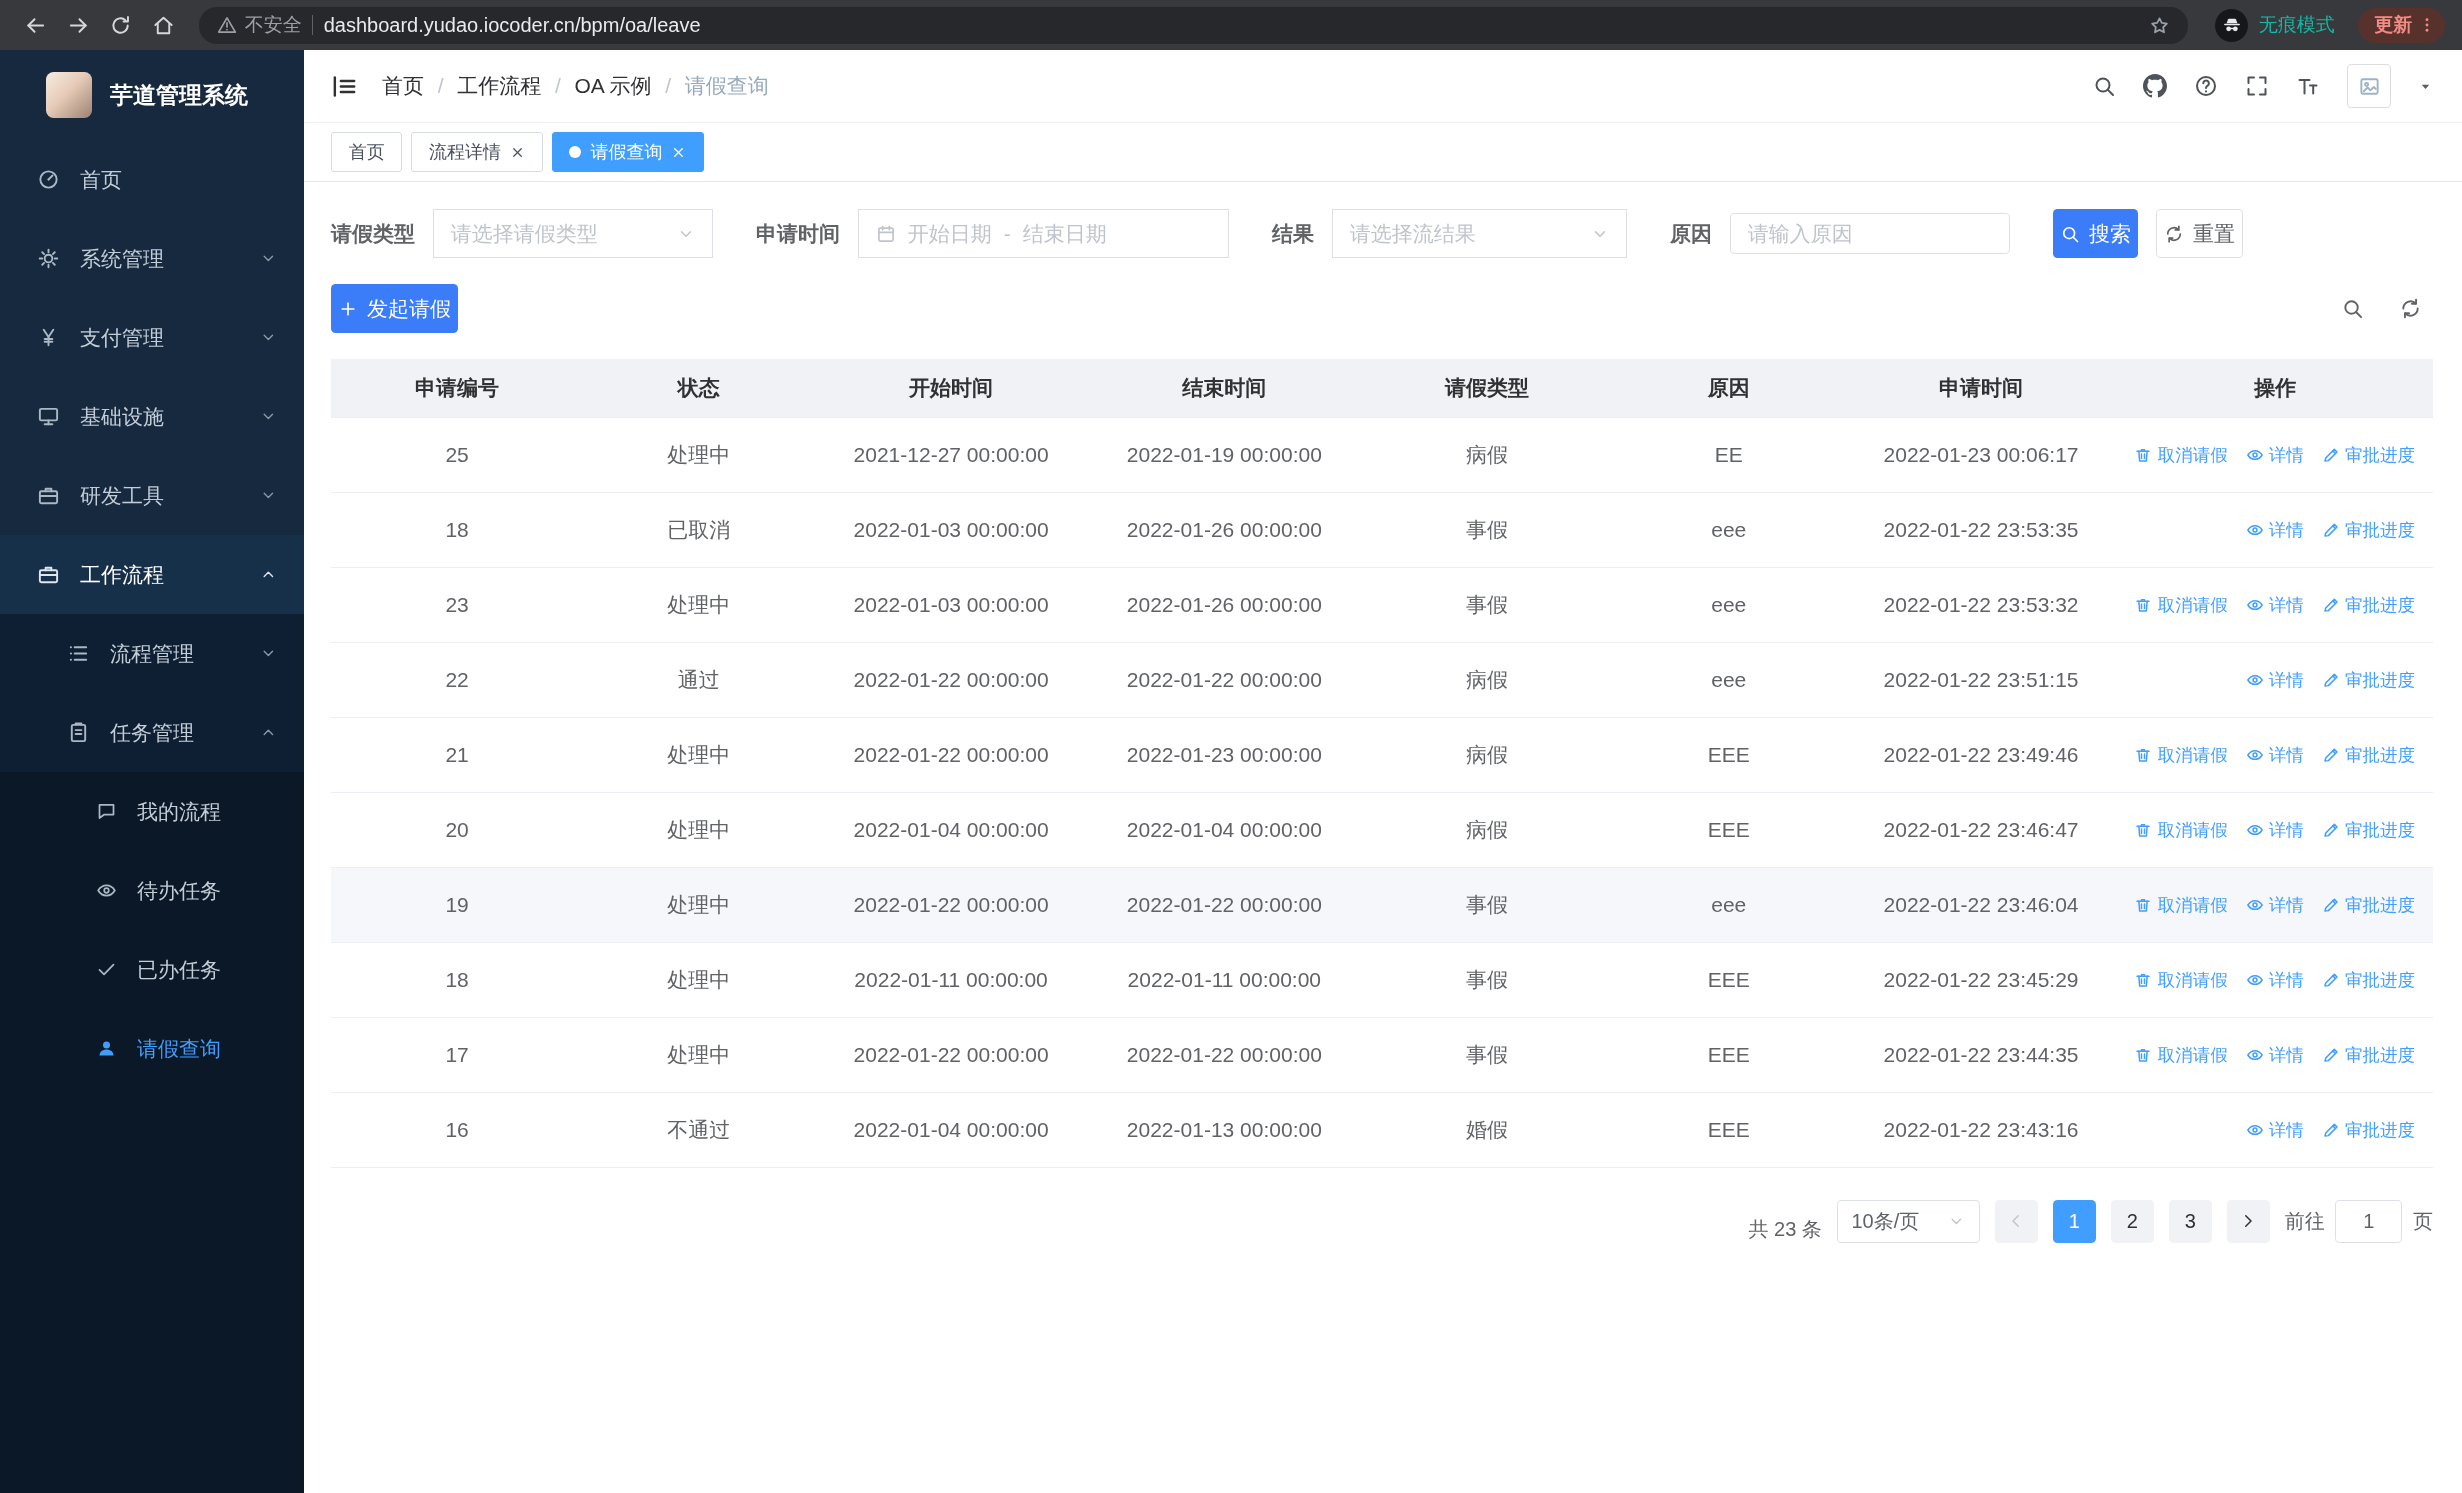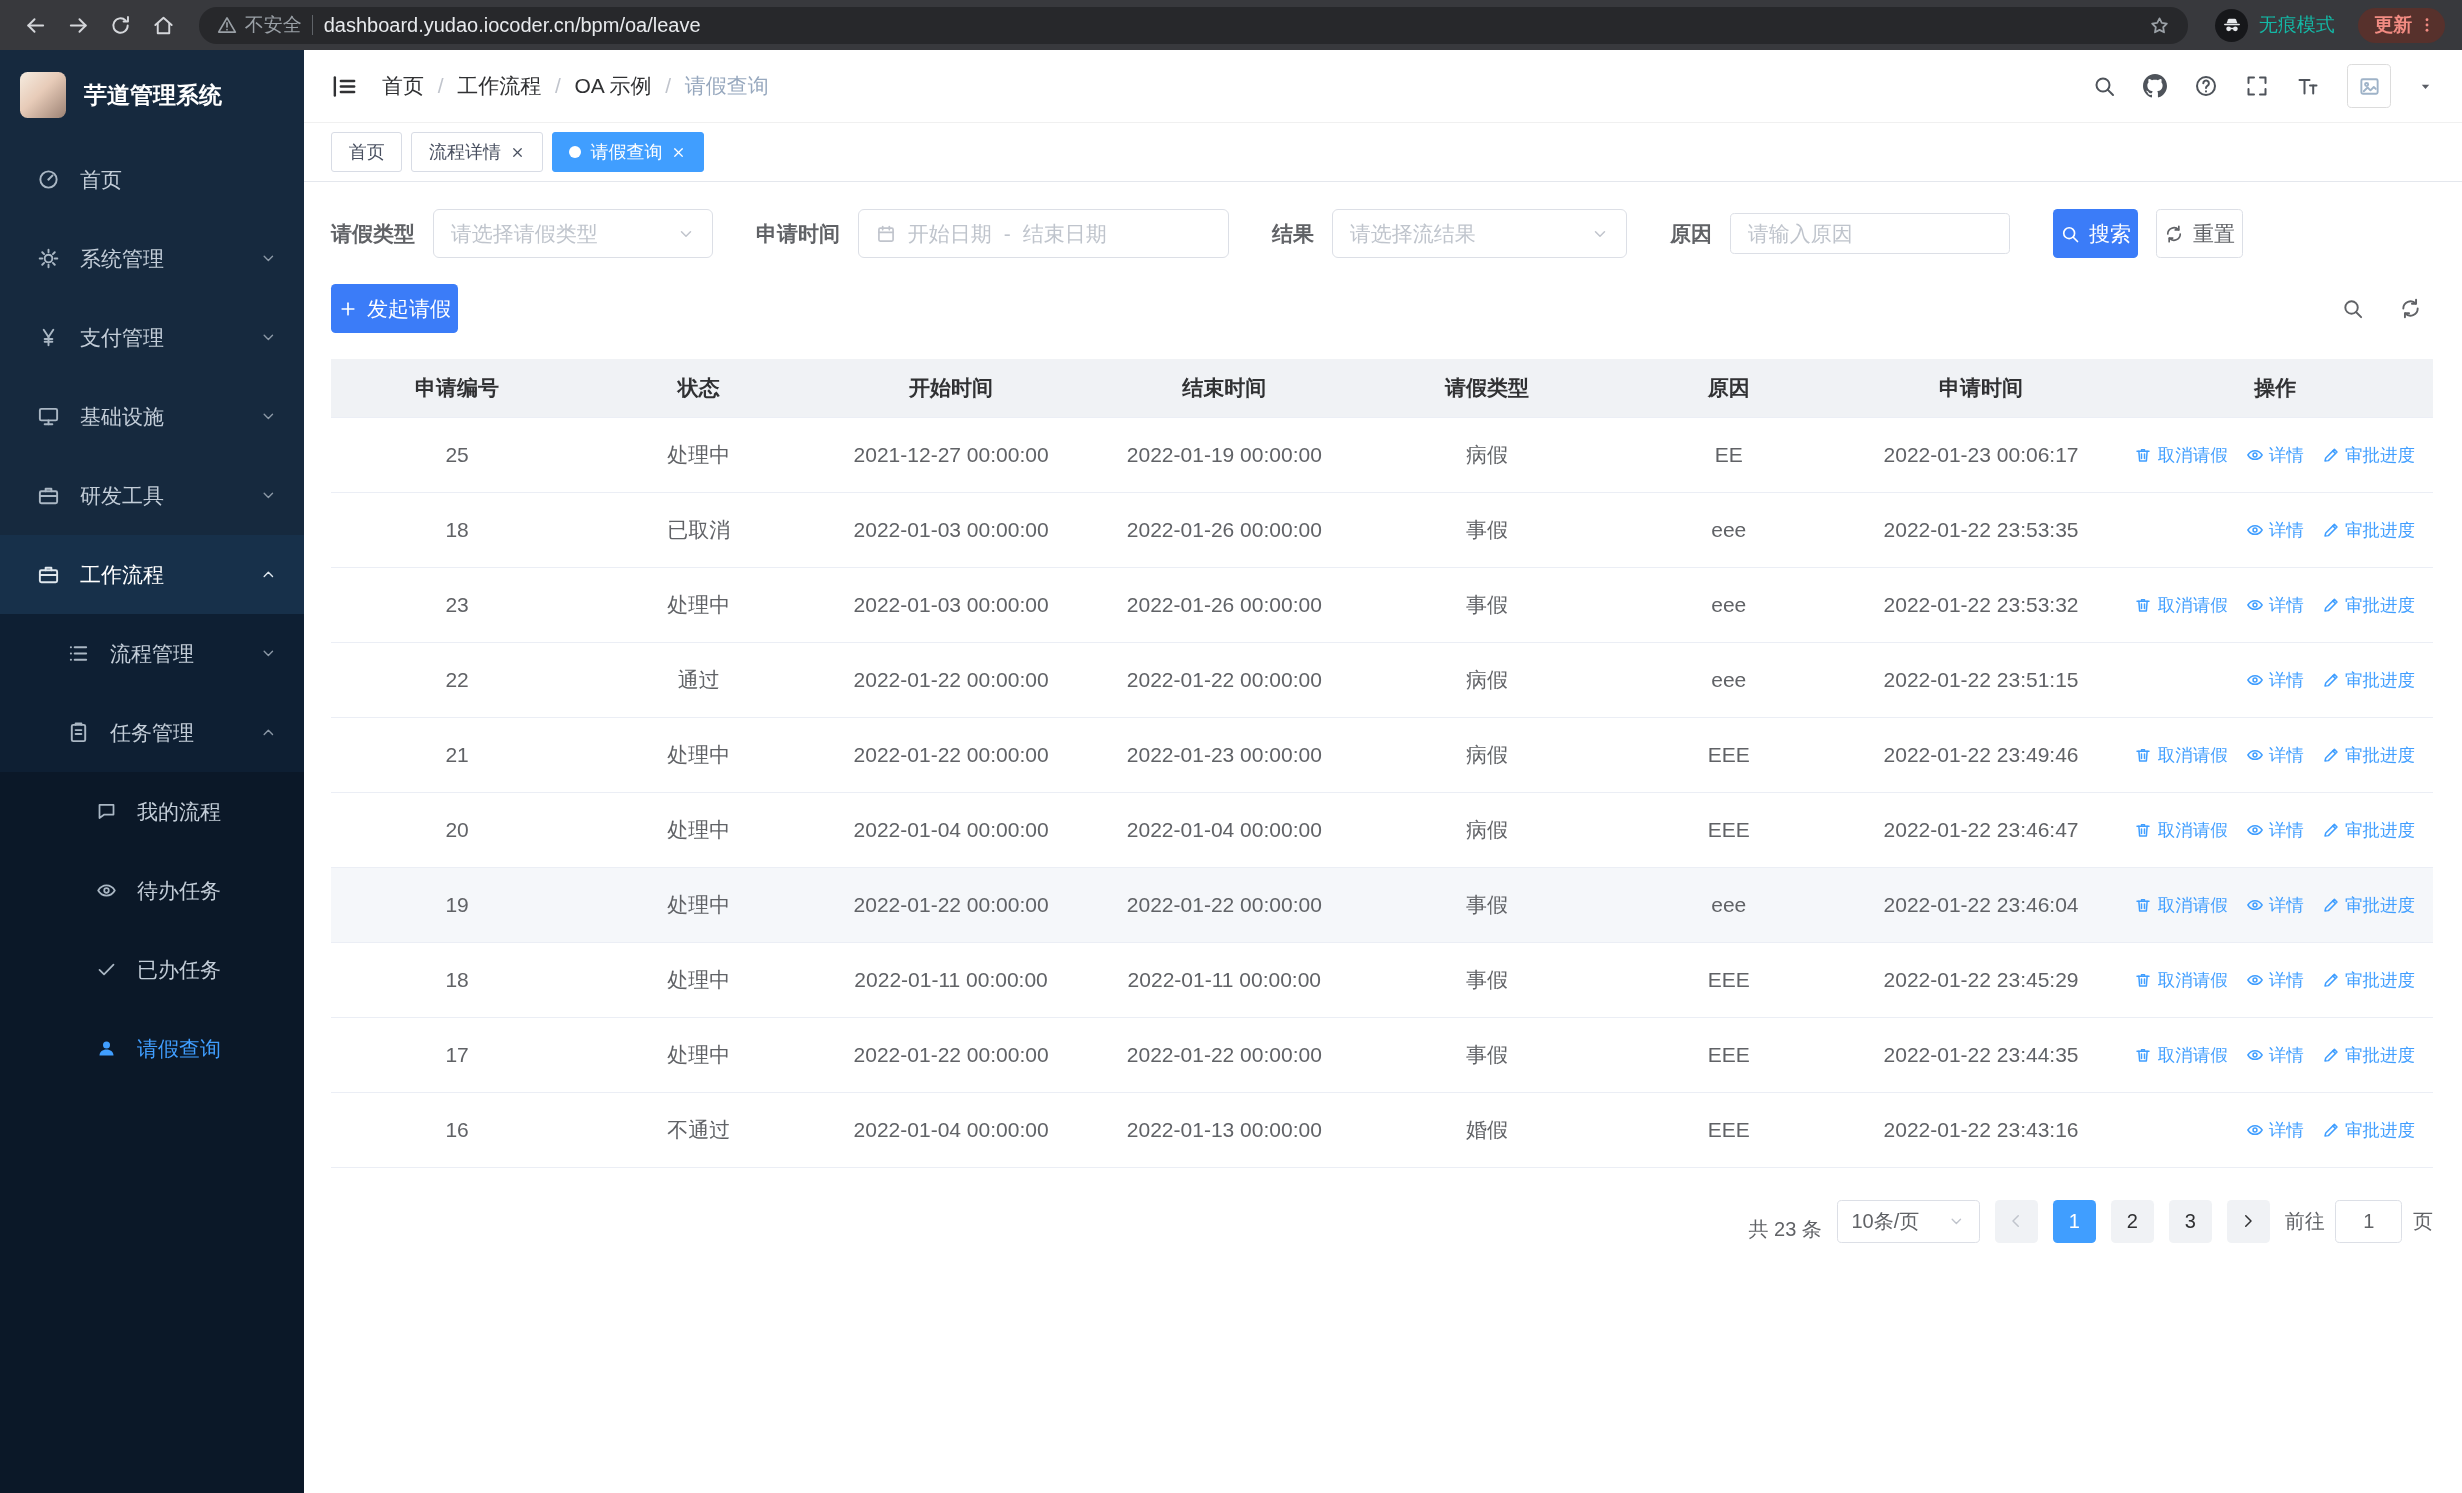--- a/index.html
+++ b/index.html
@@ -25,21 +25,21 @@
   .incog-circ{width:33px;height:33px;border-radius:50%;background:#16171a;display:flex;align-items:center;justify-content:center;color:#e8eaed}
   .incog-circ .ic{width:20px;height:20px}
   .update-pill{display:flex;align-items:center;gap:6px;background:#57312c;height:35px;border-radius:17.5px;padding:0 9px 0 16.7px;color:#f28b82;font-size:19px;font-weight:700;margin-left:7.6px}
   .update-pill .ic{width:18px;height:18px;color:#f28b82}
 
   
   .app{flex:1;display:flex;min-height:0}
 
   
   .sidebar{width:304px;background:#0e1f33;color:#c3cdd8;display:flex;flex-direction:column;flex:none}
-  .logo{height:90px;display:flex;align-items:center;gap:18px;padding-left:20px;background:#16293e;flex:none}
+  .logo{height:90px;display:flex;align-items:center;gap:18px;padding-left:46px;background:#16293e;flex:none}
   .logo-img{width:46px;height:46px;border-radius:7.6px;background:linear-gradient(135deg,#f6ece0 0%,#e7cbb8 45%,#9c8274 100%);flex:none}
   .logo-title{font-size:23px;font-weight:700;color:#fff;white-space:nowrap}
   .mi{height:79px;display:flex;align-items:center;gap:20px;padding:0 27px 0 37px;font-size:21px;cursor:pointer;flex:none}
   .mi .ic{width:23px;height:23px;color:#aab7c4}
   .mi .lbl{flex:1;white-space:nowrap}
   .mi .chev{width:16.7px;height:16.7px;color:#8a97a5}
   .lv1{background:#16293e}
   .lv1.active-parent{color:#fff;background:#1a3click04e}
   .lv1.active-parent{background:#17304a}
   .lv1.active-parent .ic{color:#dfe7ee}
@@ -73,21 +73,21 @@
   .tab{height:40px;display:flex;align-items:center;gap:9px;padding:0 16.7px;border:0.8px solid #d8dce5;background:#fff;color:#495060;font-size:18px;border-radius:3px;cursor:pointer;white-space:nowrap}
   .tab.active{background:#409eff;border-color:#409eff;color:#fff}
   .tab .dot{width:12px;height:12px;border-radius:50%;background:#fff;flex:none}
   .tab .x{width:15px;height:15px;color:inherit}
 
   
   .content{flex:1;padding:27px 29px 0 27px;background:#fff;overflow:hidden;display:flex;flex-direction:column}
   .filters{display:flex;align-items:center;margin-bottom:26px}
   .flabel{font-size:21px;color:#606266;font-weight:700;margin-right:18px;white-space:nowrap}
   .fgap{width:43px;flex:none}
-  .ctl{height:49px;border:0.8px solid #dcdfe6;border-radius:6px;display:flex;align-items:center;padding:0 16.7px;font-size:21px;color:#bfc4cc;background:#fff;cursor:pointer}
+  .ctl{height:49px;border:0.8px solid #dcdfe6;border-radius:0;display:flex;align-items:center;padding:0 16.7px;font-size:21px;color:#bfc4cc;background:#fff;cursor:pointer}
   .ctl .ph{flex:1;white-space:nowrap;overflow:hidden}
   .ctl .chev{width:18px;height:18px;color:#c0c4cc}
   .sel-type{width:280px}
   .sel-result{width:295px}
   .daterange{width:371px;gap:12px;cursor:text}
   .daterange .ic{width:20px;height:20px;color:#c0c4cc}
   .daterange .dph{white-space:nowrap}
   .inp{height:41px;border:0.8px solid #dcdfe6;border-radius:4.6px;padding:0 16.7px;font-size:21px;color:#ec4899;background:#fff;outline:none;font-family:inherit}
   .inp::placeholder{color:#bfc4cc}
   .inp-reason{width:280px}

